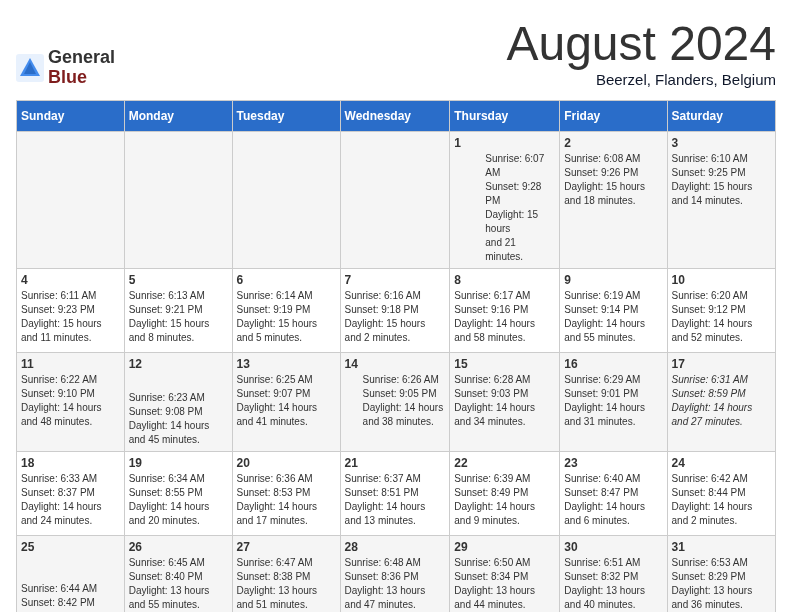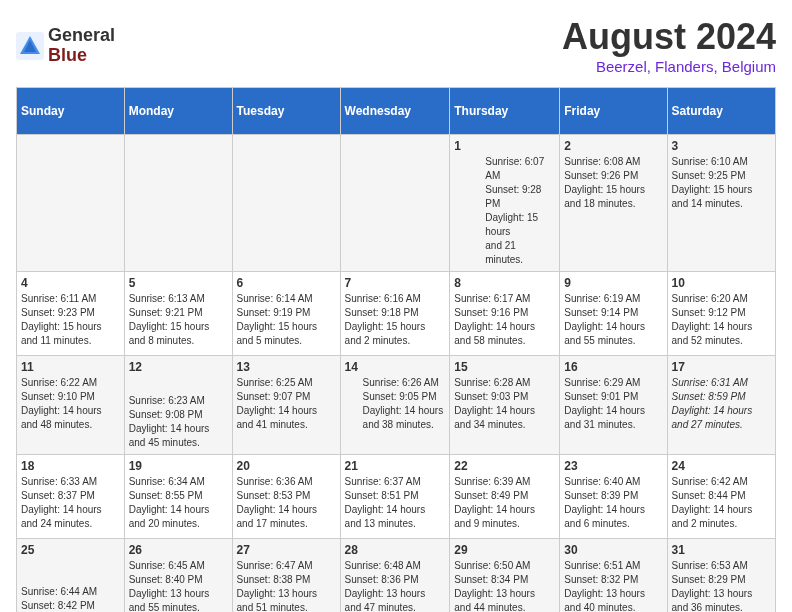--- a/index.html
+++ b/index.html
@@ -6,21 +6,21 @@
     body {
       font-family: Arial, sans-serif;
       background: #fff;
       width: 792px;
       min-height: 612px;
       padding: 16px;
     }
     .header {
       display: flex;
       justify-content: space-between;
-      align-items: center;
+      align-items: flex-end;
       margin-bottom: 12px;
     }
     .logo {
       display: flex;
       align-items: center;
       gap: 4px;
     }
     .logo-text {
       font-size: 18px;
       font-weight: bold;
@@ -31,38 +31,38 @@
       color: #7f1d1d;
     }
     .logo-icon {
       width: 28px;
       height: 28px;
     }
     .title-block {
       text-align: right;
     }
     .month-year {
-      font-size: 36px;
+      font-size: 48px;
       color: #333;
-      font-weight: 700;
+      font-weight: 400;
     }
     .location {
       font-size: 15px;
-      color: #6d28d9;
+      color: #0f172a;
     }
     table {
       width: 100%;
       border-collapse: collapse;
     }
     thead tr th {
       background-color: #2a6dc9;
       color: #fff;
       font-size: 12px;
       font-weight: bold;
-      padding: 16px 4px;
+      padding: 8px 4px;
       text-align: left;
       border: 1px solid #ccc;
     }
     tbody tr td {
       vertical-align: top;
       border: 1px solid #ccc;
       padding: 4px;
       font-size: 10.5px;
       color: #333;
       height: 84px;
@@ -284,21 +284,21 @@
         <td>
           <span class="day-num">22</span>
           <div class="day-info" style="white-space: pre-line;">Sunrise: 6:39 AM
 Sunset: 8:49 PM
 Daylight: 14 hours
 and 9 minutes.</div>
         </td>
         <td>
           <span class="day-num">23</span>
           <div class="day-info" style="white-space: pre-line;">Sunrise: 6:40 AM
-Sunset: 8:39 PM
+Sunset: 8:47 PM
 Daylight: 14 hours
 and 6 minutes.</div>
         </td>
         <td>
           <span class="day-num">24</span>
           <div class="day-info" style="white-space: pre-line;">Sunrise: 6:42 AM
 Sunset: 8:44 PM
 Daylight: 14 hours
 and 2 minutes.</div>
         </td>

